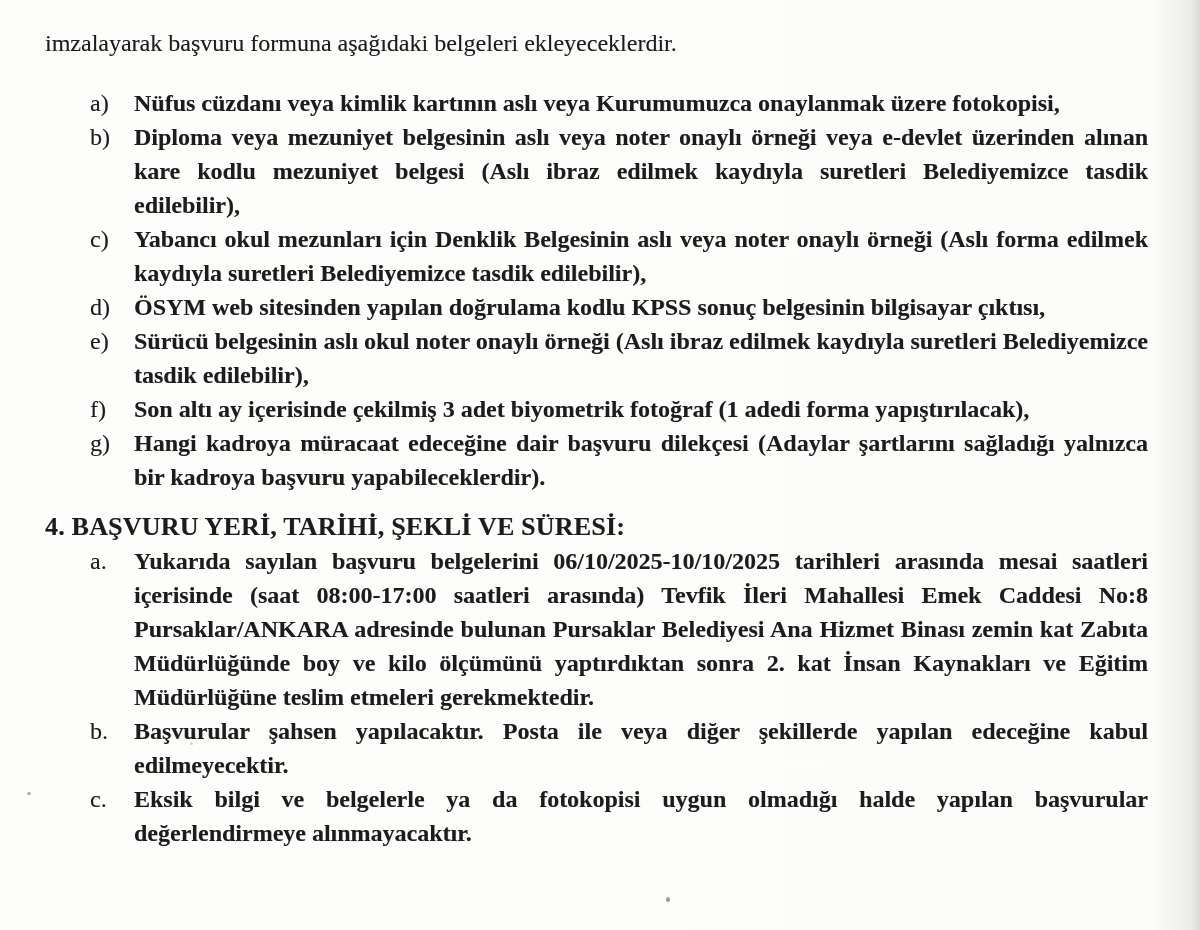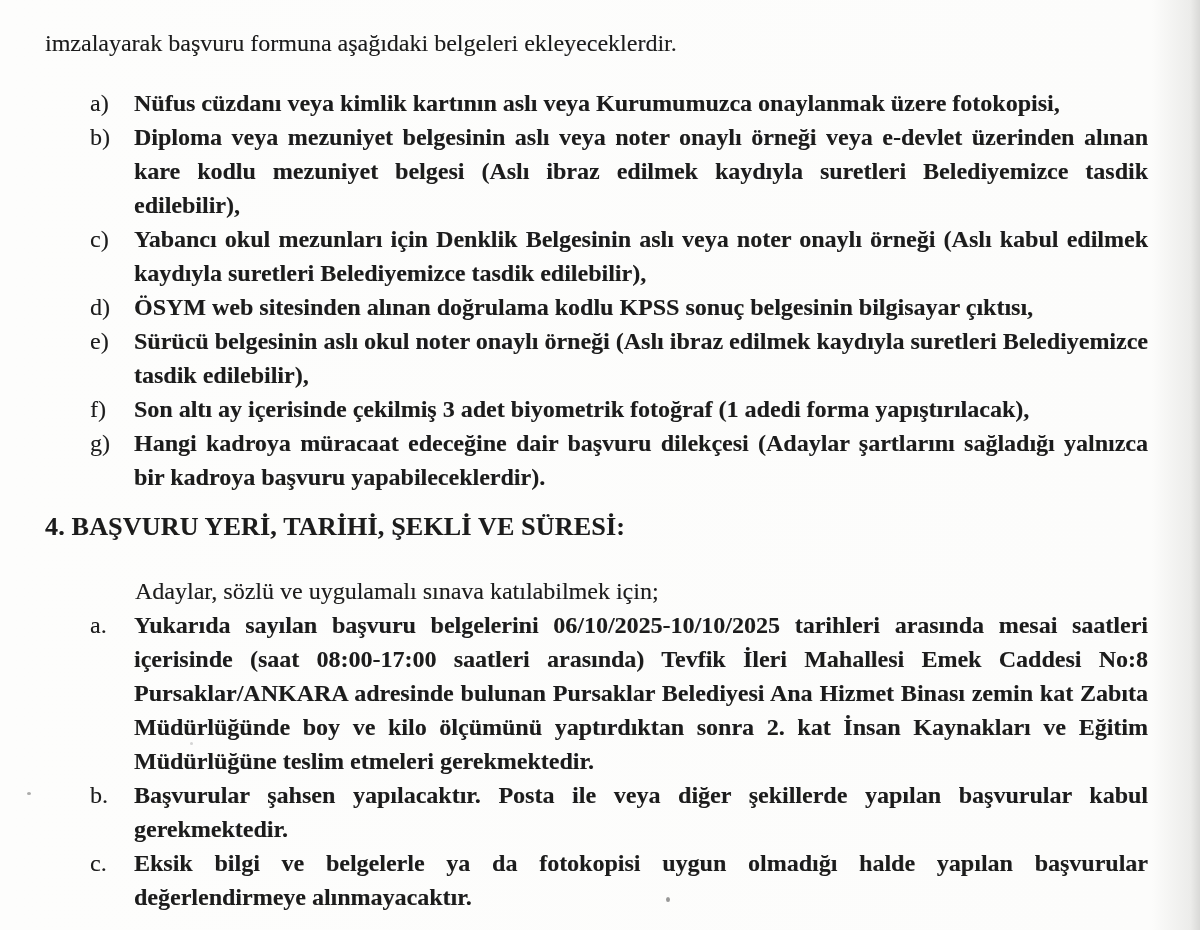--- a/index.html
+++ b/index.html
@@ -73,52 +73,51 @@
     <li>
       <span class="marker">a)</span>
       <span class="text">Nüfus cüzdanı veya kimlik kartının aslı veya Kurumumuzca onaylanmak üzere fotokopisi,</span>
     </li>
     <li>
       <span class="marker">b)</span>
       <span class="text">Diploma veya mezuniyet belgesinin aslı veya noter onaylı örneği veya e-devlet üzerinden alınan kare kodlu mezuniyet belgesi (Aslı ibraz edilmek kaydıyla suretleri Belediyemizce tasdik edilebilir),</span>
     </li>
     <li>
       <span class="marker">c)</span>
-      <span class="text">Yabancı okul mezunları için Denklik Belgesinin aslı veya noter onaylı örneği (Aslı kabul edilmek kaydıyla suretleri Belediyemizce tasdik edilebilir),</span>
+      <span class="text">Yabancı okul mezunları için Denklik Belgesinin aslı veya noter onaylı örneği (Aslı forma edilmek kaydıyla suretleri Belediyemizce tasdik edilebilir),</span>
     </li>
     <li>
       <span class="marker">d)</span>
-      <span class="text">ÖSYM web sitesinden alınan doğrulama kodlu KPSS sonuç belgesinin bilgisayar çıktısı,</span>
+      <span class="text">ÖSYM web sitesinden yapılan doğrulama kodlu KPSS sonuç belgesinin bilgisayar çıktısı,</span>
     </li>
     <li>
       <span class="marker">e)</span>
       <span class="text">Sürücü belgesinin aslı okul noter onaylı örneği (Aslı ibraz edilmek kaydıyla suretleri Belediyemizce tasdik edilebilir),</span>
     </li>
     <li>
       <span class="marker">f)</span>
       <span class="text">Son altı ay içerisinde çekilmiş 3 adet biyometrik fotoğraf (1 adedi forma yapıştırılacak),</span>
     </li>
     <li>
       <span class="marker">g)</span>
       <span class="text">Hangi kadroya müracaat edeceğine dair başvuru dilekçesi (Adaylar şartlarını sağladığı yalnızca bir kadroya başvuru yapabileceklerdir).</span>
     </li>
   </ol>
 
   <h2 class="section-heading">4. BAŞVURU YERİ, TARİHİ, ŞEKLİ VE SÜRESİ:</h2>
 
-  <p class="lead-in">Adaylar, sözlü ve uygulamalı sınava katılabilmek için;</p>
 
   <ol class="doc-list">
     <li>
       <span class="marker">a.</span>
       <span class="text">Yukarıda sayılan başvuru belgelerini 06/10/2025-10/10/2025 tarihleri arasında mesai saatleri içerisinde (saat 08:00-17:00 saatleri arasında) Tevfik İleri Mahallesi Emek Caddesi No:8 Pursaklar/ANKARA adresinde bulunan Pursaklar Belediyesi Ana Hizmet Binası zemin kat Zabıta Müdürlüğünde boy ve kilo ölçümünü yaptırdıktan sonra 2. kat İnsan Kaynakları ve Eğitim Müdürlüğüne teslim etmeleri gerekmektedir.</span>
     </li>
     <li>
       <span class="marker">b.</span>
-      <span class="text">Başvurular şahsen yapılacaktır. Posta ile veya diğer şekillerde yapılan başvurular kabul gerekmektedir.</span>
+      <span class="text">Başvurular şahsen yapılacaktır. Posta ile veya diğer şekillerde yapılan edeceğine kabul edilmeyecektir.</span>
     </li>
     <li>
       <span class="marker">c.</span>
       <span class="text">Eksik bilgi ve belgelerle ya da fotokopisi uygun olmadığı halde yapılan başvurular değerlendirmeye alınmayacaktır.</span>
     </li>
   </ol>
 
   <span class="speck speck-1"></span>
   <span class="speck speck-2"></span>
   <span class="speck speck-3"></span>

